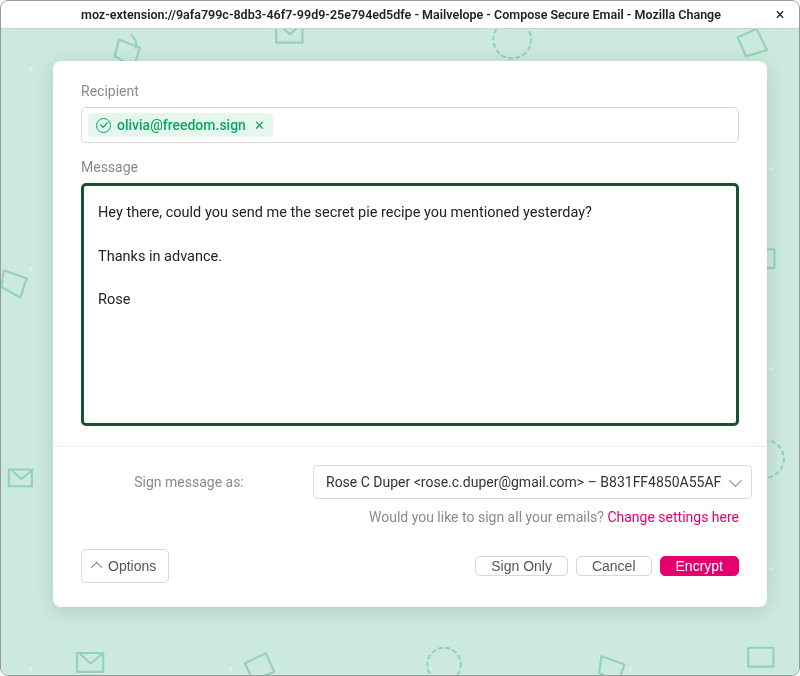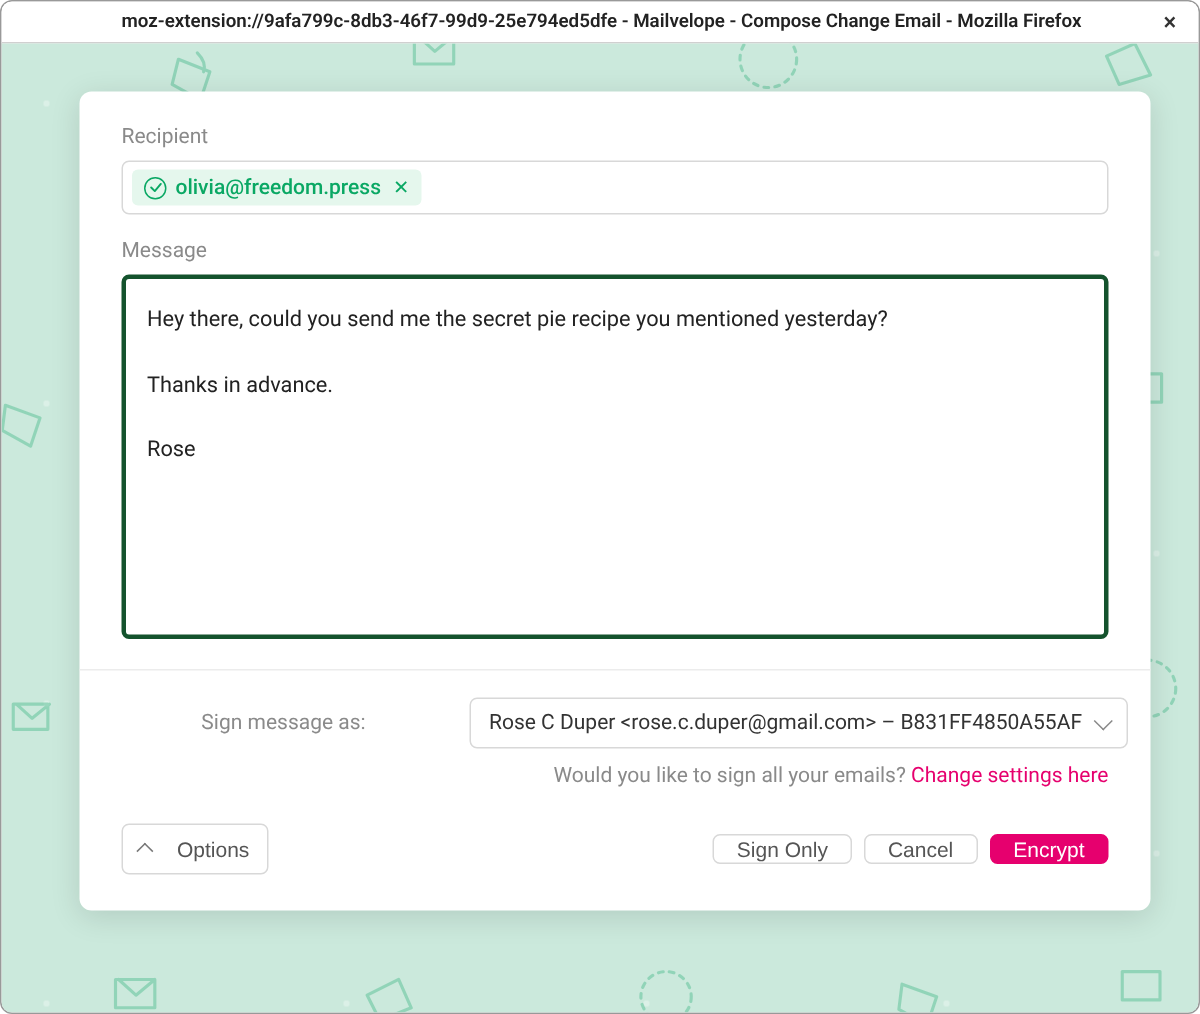--- a/index.html
+++ b/index.html
@@ -185,21 +185,21 @@
     }
     .options-btn {
       border: 1px solid #d8d8d8;
       background: #fff;
       border-radius: 5px;
       padding: 8px 12px;
       font-size: 14px;
       color: #555;
       display: inline-flex;
       align-items: center;
-      gap: 16px;
+      gap: 6px;
       cursor: pointer;
     }
     .options-btn .chev {
       width: 8px; height: 8px;
       border-left: 1.5px solid #777;
       border-top: 1.5px solid #777;
       transform: rotate(45deg) translateY(2px);
     }
     .spacer { flex: 1; }
     .btn {
@@ -217,21 +217,21 @@
       border-color: #e6006e;
       color: #fff;
     }
   </style>
 </head>
 <body>
 
 <div class="window">
   <div class="titlebar">
     <div class="titlebar-spacer-left"></div>
-    <div class="titlebar-title">moz-extension://9afa799c-8db3-46f7-99d9-25e794ed5dfe - Mailvelope - Compose Change Email - Mozilla Firefox</div>
+    <div class="titlebar-title">moz-extension://9afa799c-8db3-46f7-99d9-25e794ed5dfe - Mailvelope - Compose Secure Email - Mozilla Change</div>
     <div class="titlebar-close">×</div>
   </div>
 
   <div class="content-bg">
     <svg class="bg-svg" viewBox="0 0 736 616">
       <g stroke="#62c29b" stroke-width="2" fill="none" opacity="0.55" stroke-linecap="round" stroke-linejoin="round">
         <path d="M100 10 l20 8 l-6 18 l-18 -10 z"></path>
         <path d="M112 6 q6 6 4 12"></path>
         <path d="M250 -5 l25 0 l0 18 l-25 0 z M252 -5 l11 10 l12 -10"></path>
         <circle cx="475" cy="10" r="18" stroke-dasharray="3 4"></circle>
@@ -250,21 +250,21 @@
 
     <div class="card">
       <div class="label">Recipient</div>
       <div class="recipient-box">
         <span class="pill">
           <span class="check">
             <svg viewBox="0 0 10 10">
                 <path d="M1 5 L4 8 L9 2" stroke="#0aa864" stroke-width="1.6" fill="none" stroke-linecap="round" stroke-linejoin="round"></path>
               </svg>
           </span>
-          <span>olivia@freedom.press</span>
+          <span>olivia@freedom.sign</span>
           <span class="remove">✕</span>
         </span>
       </div>
 
       <div class="label">Message</div>
       <textarea class="message-box" style="">Hey there, could you send me the secret pie recipe you mentioned yesterday?
 
 Thanks in advance.
 
 Rose</textarea>

